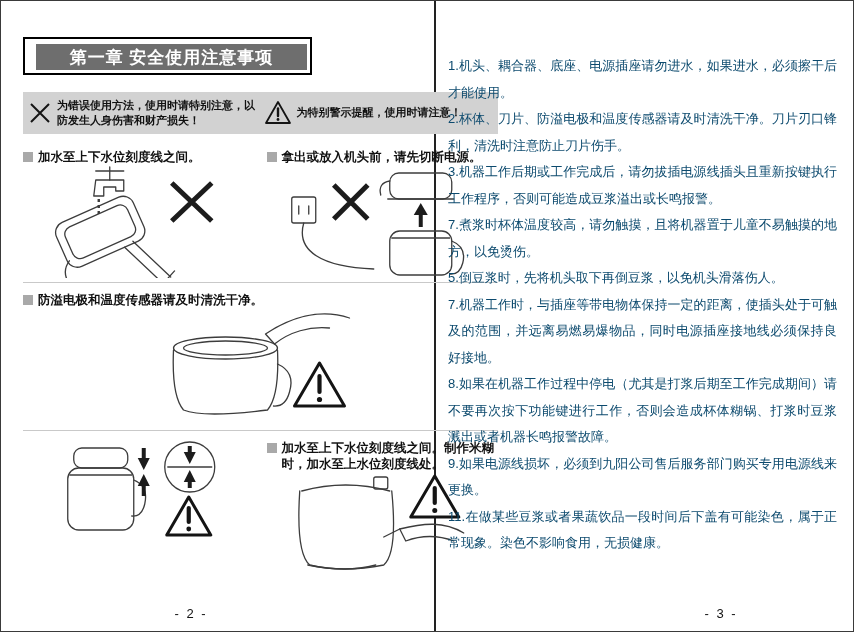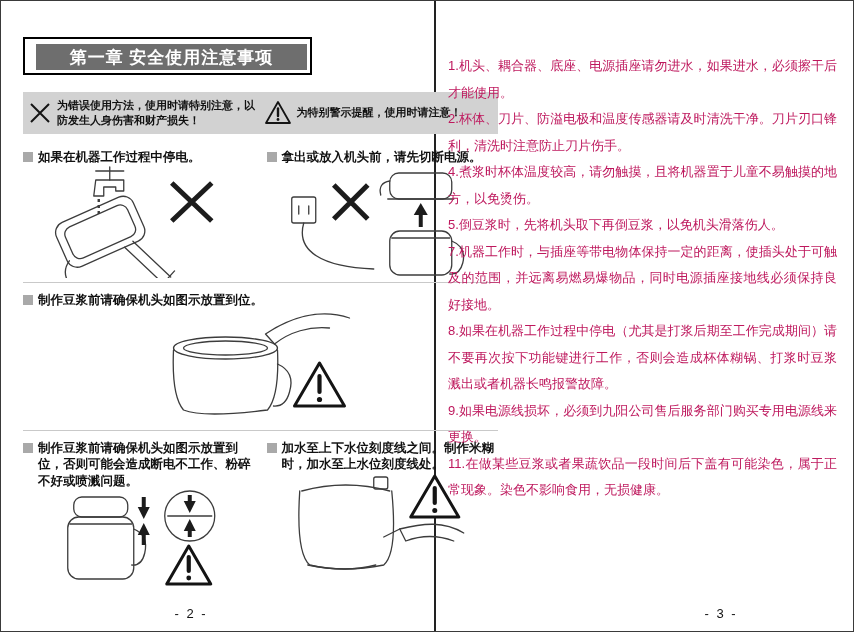--- a/index.html
+++ b/index.html
@@ -34,21 +34,21 @@
   .h115{height:113px;} .h120{height:118px;} .h100{height:98px;}
   .pagenum-left{position:absolute;left:140px;bottom:10px;width:100px;text-align:center;
     font-size:13px;letter-spacing:2px;}
   .pagenum-right{position:absolute;left:235px;bottom:10px;width:100px;text-align:center;
     font-size:13px;letter-spacing:2px;}
 
   
   .page-right{position:absolute;left:435px;top:0;right:0;height:630px;
     box-sizing:border-box;padding:52px 16px 0 12px;}
   .page-right p{margin:0;font-size:13px;line-height:26.5px;text-align:justify;
-    font-weight:500;color:#be185d;}
+    font-weight:500;color:#0c4a6e;}
 
   .lineart{stroke:#3c3c3c;stroke-width:1.3;fill:none;stroke-linecap:round;stroke-linejoin:round;}
   .xmark{stroke:#1c1c1c;stroke-width:5;fill:none;stroke-linecap:butt;}
   .tri{stroke:#141414;stroke-width:3;fill:#fff;stroke-linejoin:round;}
   .tri-bang{stroke:#141414;stroke-width:4.2;stroke-linecap:round;}
   .arrowfill{fill:#1c1c1c;stroke:none;}
   .arrowline{stroke:#1c1c1c;stroke-width:4;}
   .drip{stroke:#3c3c3c;stroke-width:2.4;stroke-dasharray:3 3;}
 </style>
 </head>
@@ -79,21 +79,21 @@
         <p>为特别警示提醒，使用时请注意！</p>
       </div>
     </div>
 
     <div class="rows">
 
       <div class="row">
         <div class="cell">
           <div class="cell-text">
             <span class="bullet"></span>
-            <p>如果在机器工作过程中停电。</p>
+            <p>加水至上下水位刻度线之间。</p>
           </div>
           <div class="illus h115">
             <svg viewBox="0 0 190 113">
               <g>
                 <path class="lineart" d="M52 6 H80 M66 2 V11 M66 11 V15"></path>
                 <path class="lineart" d="M52 15 h28 v11 h-8 v-4 h-12 v9 h-10 z"></path>
                 <path class="drip" d="M55 34 V52"></path>
               </g>
               <g transform="translate(14,40) rotate(-24 45 30)">
                 <rect class="lineart" x="2" y="2" width="84" height="48" rx="11"></rect>
@@ -130,21 +130,21 @@
               </g>
             </svg>
           </div>
         </div>
       </div>
 
       <div class="row">
         <div class="cell">
           <div class="cell-text">
             <span class="bullet"></span>
-            <p>制作豆浆前请确保机头如图示放置到位。</p>
+            <p>防溢电极和温度传感器请及时清洗干净。</p>
           </div>
           <div class="illus h120">
             <svg viewBox="0 0 190 118">
               <g>
                 <ellipse class="lineart" cx="60" cy="40" rx="52" ry="11"></ellipse>
                 <ellipse class="lineart" cx="60" cy="40" rx="42" ry="7"></ellipse>
                 <path class="lineart" d="M8 42 q-2 46 10 60 q20 8 84 0 q12 -14 10 -60"></path>
                 <path class="lineart" d="M112 56 q18 8 12 28 q-4 15 -16 14"></path>
                 <path class="lineart" d="M184 10 C154 0 124 10 100 26 l9 10 C124 24 144 18 164 20"></path>
               </g>
@@ -153,24 +153,20 @@
                 <path class="tri-bang" d="M26 14 V30"></path>
                 <circle cx="26" cy="37.5" r="2.6" fill="#141414"></circle>
               </g>
             </svg>
           </div>
         </div>
       </div>
 
       <div class="row">
         <div class="cell">
-          <div class="cell-text">
-            <span class="bullet"></span>
-            <p>制作豆浆前请确保机头如图示放置到位，否则可能会造成断电不工作、粉碎不好或喷溅问题。</p>
-          </div>
           <div class="illus h100">
             <svg viewBox="0 0 190 98">
               <g>
                 <rect class="lineart" x="30" y="8" width="54" height="20" rx="8"></rect>
                 <rect class="lineart" x="24" y="28" width="66" height="62" rx="11"></rect>
                 <path class="lineart" d="M26 35 H88"></path>
                 <path class="lineart" d="M90 40 q15 6 11 24 q-3 13 -13 12"></path>
               </g>
               <g>
                 <path class="arrowline" d="M100 8 V20"></path>
@@ -220,21 +216,22 @@
       </div>
 
     </div>
 
     <div class="pagenum-left">- 2 -</div>
   </div>
 
   <div class="page-right">
     <p>1.机头、耦合器、底座、电源插座请勿进水，如果进水，必须擦干后才能使用。</p>
     <p>2.杯体、刀片、防溢电极和温度传感器请及时清洗干净。刀片刃口锋利，清洗时注意防止刀片伤手。</p>
-    <p>4.煮浆时杯体温度较高，请勿触摸，且将机器置于儿童不易触摸的地方，以免烫伤。</p>
+    <p>3.机器工作后期或工作完成后，请勿拔插电源线插头且重新按键执行工作程序，否则可能造成豆浆溢出或长鸣报警。</p>
+    <p>7.煮浆时杯体温度较高，请勿触摸，且将机器置于儿童不易触摸的地方，以免烫伤。</p>
     <p>5.倒豆浆时，先将机头取下再倒豆浆，以免机头滑落伤人。</p>
     <p>7.机器工作时，与插座等带电物体保持一定的距离，使插头处于可触及的范围，并远离易燃易爆物品，同时电源插座接地线必须保持良好接地。</p>
     <p>8.如果在机器工作过程中停电（尤其是打浆后期至工作完成期间）请不要再次按下功能键进行工作，否则会造成杯体糊锅、打浆时豆浆溅出或者机器长鸣报警故障。</p>
     <p>9.如果电源线损坏，必须到九阳公司售后服务部门购买专用电源线来更换。</p>
     <p>11.在做某些豆浆或者果蔬饮品一段时间后下盖有可能染色，属于正常现象。染色不影响食用，无损健康。</p>
 
     <div class="pagenum-right">- 3 -</div>
   </div>
 
 </div>

